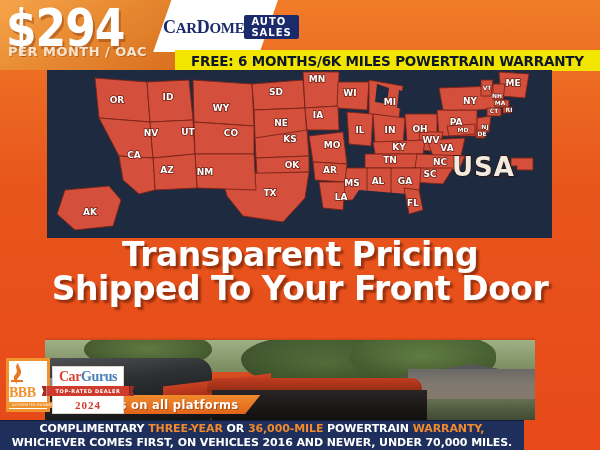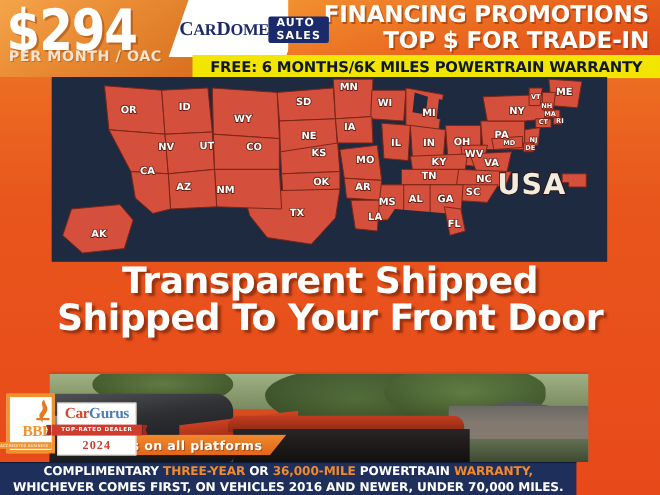--- a/index.html
+++ b/index.html
@@ -163,21 +163,21 @@
     color:#ffffff; font-weight:bold; font-size:11.5px;
     letter-spacing:.3px; white-space:nowrap;
     font-family:"DejaVu Sans", sans-serif;
     text-shadow:1px 1px 0 rgba(120,40,5,.5);
   }
 
   
   .bbb {
     position:absolute; left:6px; top:358px; width:44px; height:54px;
     background:#ffffff; border:3px solid #f0932f;
-    display:flex; flex-direction:column; align-items:flex-end; justify-content:center;
+    display:flex; flex-direction:column; align-items:flex-start; justify-content:center;
   }
   .bbb-flame { width:16px; height:22px; display:block; }
   .bbb-text {
     font-family:"Liberation Serif", serif; font-size:14px; font-weight:bold;
     color:#f0932f; line-height:1; letter-spacing:-0.5px; margin-top:1px;
   }
   .bbb-sub {
     font-size:3.4px; color:#ffffff; background:#f0932f;
     padding:1px 3px; margin-top:2px; letter-spacing:.2px;
     font-family:"DejaVu Sans", sans-serif; white-space:nowrap;
@@ -229,24 +229,20 @@
 <div id="banner">
 
   <div class="header">
     <div class="hdr-left">
       <div class="price">$294</div>
       <div class="price-sub">PER MONTH / OAC</div>
     </div>
 
     <div class="hdr-mid"></div>
 
-    <div class="hdr-right">
-      <div class="hdr-line1">FINANCING PROMOTIONS</div>
-      <div class="hdr-line2">TOP $ FOR TRADE-IN</div>
-    </div>
 
     <div class="logo-wrap">
       <svg class="crest" viewBox="0 0 40 22">
         <path d="M4 7 h32 v8 a16 8 0 0 1 -32 0 z" fill="#1b2a6b"></path>
         <path d="M8 9 h24 v5 a12 6 0 0 1 -24 0 z" fill="#d8282a"></path>
         <path d="M3 6 q17 -5 34 0 v2 h-34 z" fill="#1b2a6b"></path>
         <g fill="#f2c200">
           <circle cx="12" cy="3.4" r="1.5"></circle>
             <circle cx="17" cy="2.3" r="1.5"></circle>
           <circle cx="22" cy="2.1" r="1.5"></circle>
@@ -365,21 +361,21 @@
         <text class="slab" x="120" y="103">AZ</text>
         <text class="slab" x="87" y="88">CA</text>
         <text class="slab" x="43" y="145">AK</text>
         <text class="slab" x="366" y="136">FL</text>
       </g>
       <text class="usa-word" x="405" y="106">USA</text>
     </svg>
   </div>
 
   <div class="headline">
-    <span class="l1">Transparent Shipped</span>
+    <span class="l1">Transparent Pricing</span>
     <span class="l2">Shipped To Your Front Door</span>
   </div>
 
   <div class="photo">
     <div class="photo-bg">
       <div class="ph-sky"></div>
       <div class="ph-tree3"></div>
       <div class="ph-tree1"></div>
       <div class="ph-tree2"></div>
       <div class="ph-roof"></div>

